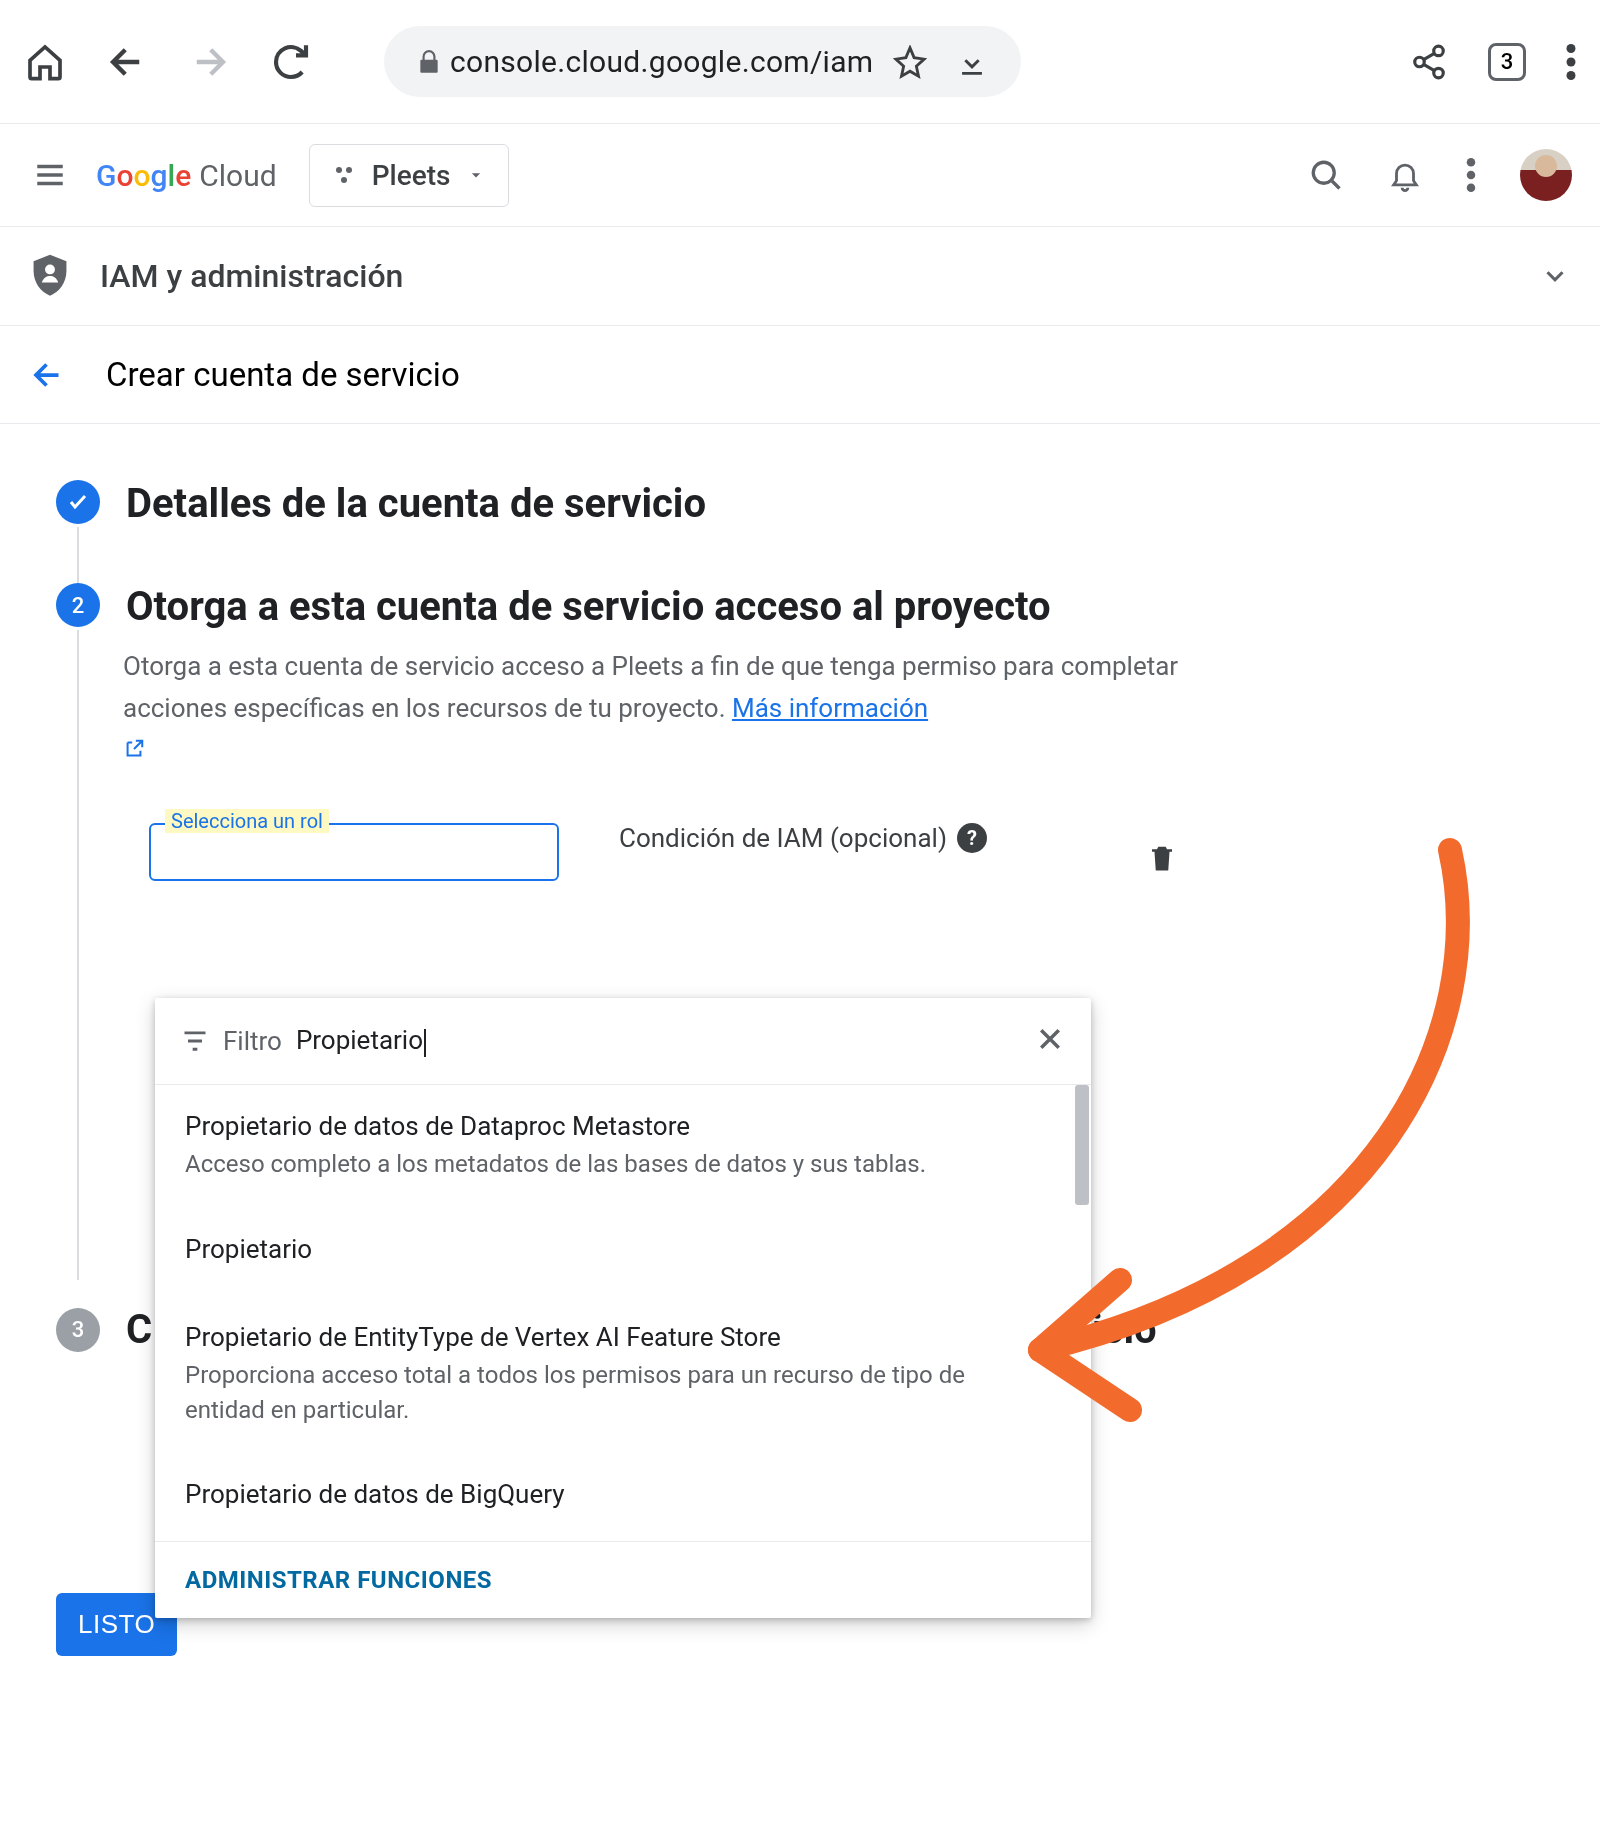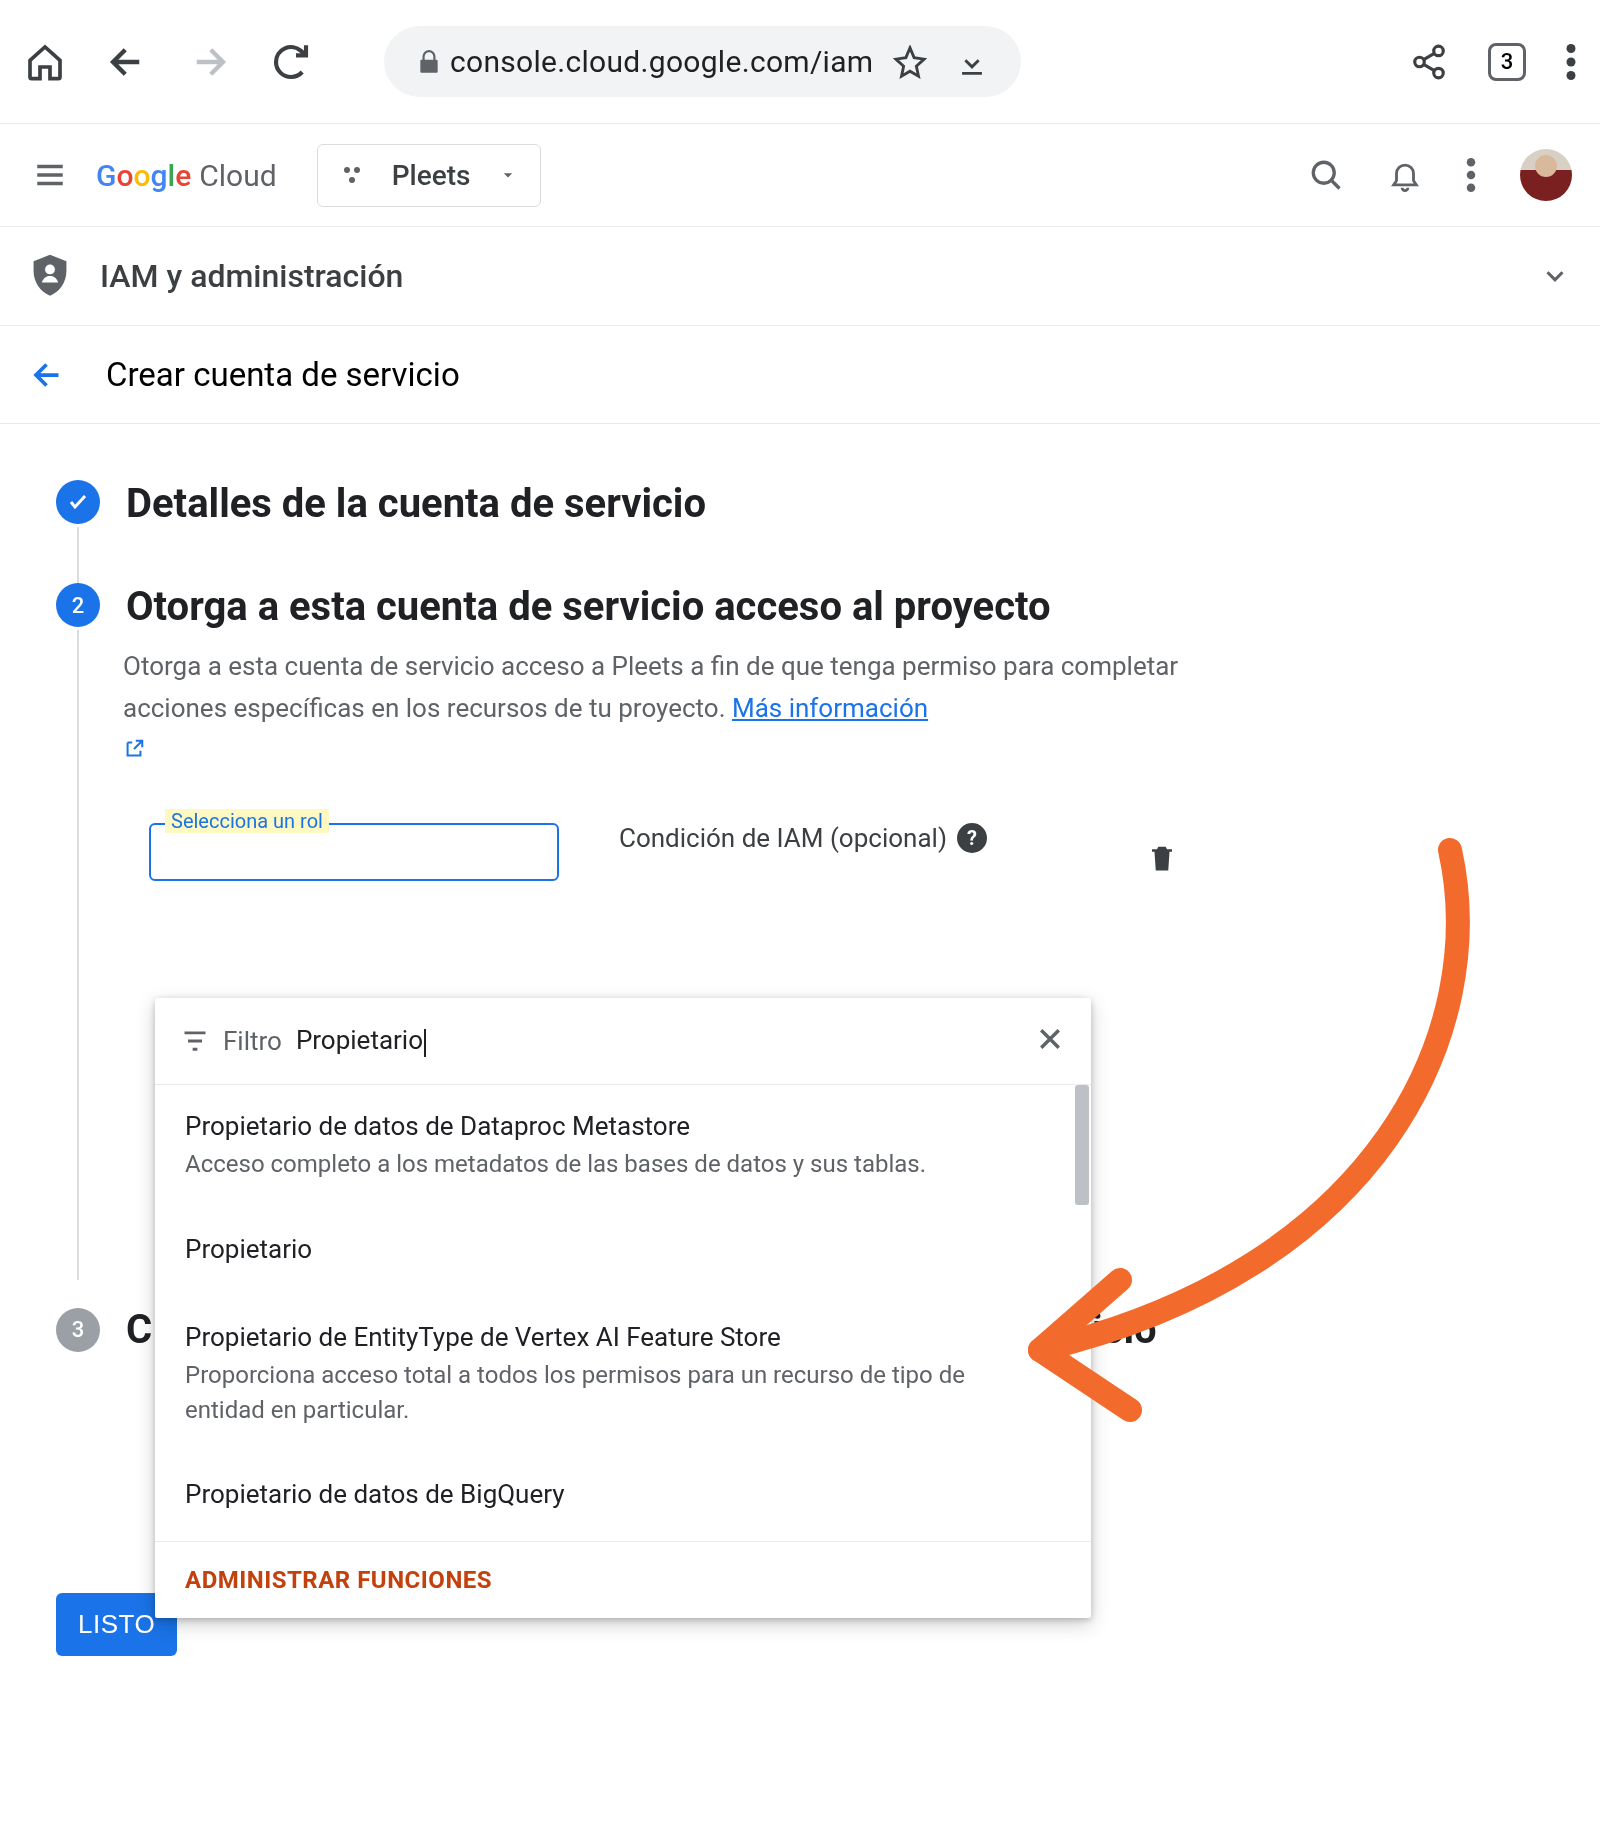--- a/index.html
+++ b/index.html
@@ -43,23 +43,23 @@
     
     .cloud-header {
       display: flex; align-items: center; padding: 10px 28px; gap: 24px;
       height: 102px;
     }
     .hamburger { width: 44px; height: 44px; display:flex; align-items:center; justify-content:center; }
     .gcloud-logo { display: flex; align-items: center; gap: 6px; font-size: 30px; }
     .gcloud-g { font-weight: 500; }
     .gcloud-cloud { color: #5f6368; font-weight: 400; margin-left: 2px; }
     .project-selector {
-      display: flex; align-items: center; gap: 28px;
+      display: flex; align-items: center; gap: 16px;
       border: 1.5px solid #dadce0; border-radius: 6px;
-      padding: 14px 22px; margin-left: 16px; font-size: 28px; color: #3c4043; font-weight: 500;
+      padding: 14px 22px; margin-left: 8px; font-size: 28px; color: #3c4043; font-weight: 500;
     }
     .cloud-header-right { display: flex; gap: 44px; align-items: center; margin-left: auto; }
     .avatar { width: 52px; height: 52px; border-radius: 50%; background: linear-gradient(#d9d0c5 40%, #7a2020 40%); position: relative; overflow: hidden; }
     .avatar::before { content:''; position:absolute; top: 6px; left: 50%; transform: translateX(-50%); width: 22px; height: 22px; border-radius: 50%; background: #d9b99b; }
 
     
     .section-bar {
       display:flex; align-items:center; padding: 24px 30px; gap: 30px;
       border-top: 1px solid #e8eaed; border-bottom: 1px solid #e8eaed; height: 100px;
     }
@@ -115,21 +115,21 @@
     .dd-filter-label { color: #5f6368; font-size: 26px; }
     .dd-filter-input { font-size: 26px; color:#202124; border:none; outline:none; flex:1; }
     .dd-filter-input::after { content:''; }
     .dd-close { margin-left: auto; }
     .dd-list { max-height: 600px; overflow-y: auto; position:relative; }
     .dd-item { padding: 26px 30px; }
     .dd-item-title { font-size: 26px; color:#202124; margin-bottom: 6px; }
     .dd-item-desc { font-size: 24px; color:#5f6368; line-height: 1.45; max-width: 780px; }
     .dd-scrollbar-thumb { position:absolute; right:2px; top:0; width:14px; height:120px; background:#bdc1c6; border-radius:3px; }
     .dd-footer { padding: 24px 30px; border-top: 1px solid #e8eaed; }
-    .dd-footer-btn { color:#c2410c; font-size: 24px; font-weight:700; letter-spacing: 0.5px; }
+    .dd-footer-btn { color:#0369a1; font-size: 24px; font-weight:700; letter-spacing: 0.5px; }
     
     
     .step3-row { display:flex; align-items:center; gap: 26px; margin-top: 26px; }
     .step3-text { font-size: 40px; font-weight:700; color:#202124; }
 
     
     .listo-btn {
       position:absolute; left: 56px; top: 1593px;
       background: #1a73e8; color:#fff; border:none; border-radius: 6px;
       padding: 16px 22px; font-size: 26px; font-weight:500; letter-spacing: 0.5px;

